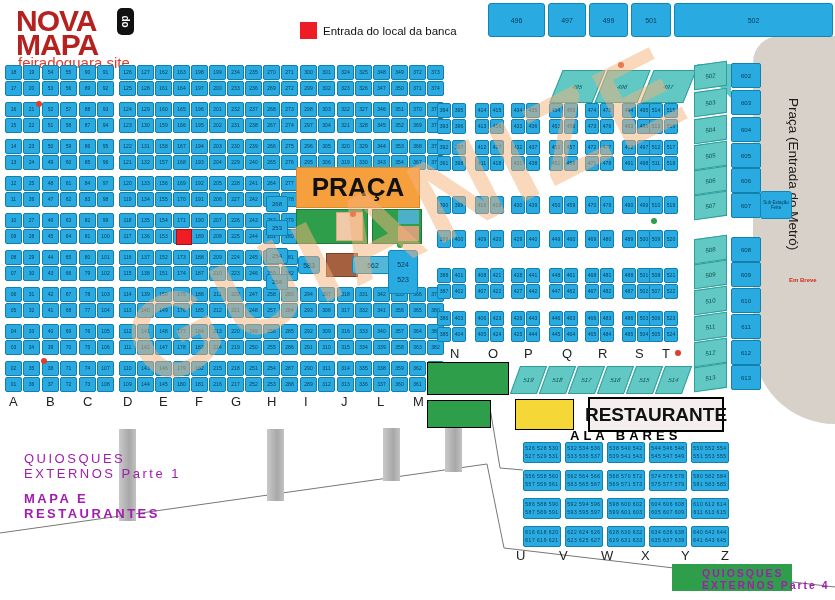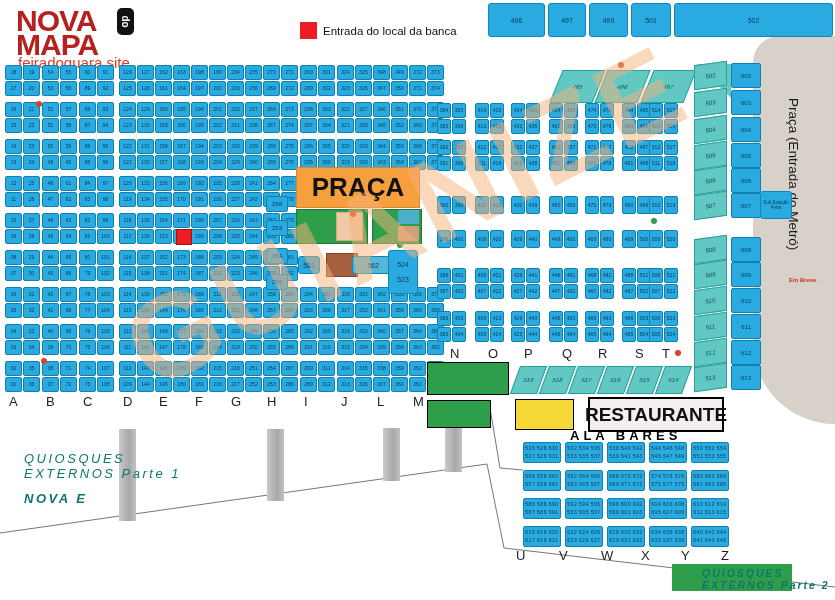--- a/index.html
+++ b/index.html
@@ -18,21 +18,21 @@
   .alacell{position:absolute;background:#29abe2;border:1px solid #1180ad;border-radius:2px;
         color:#083a54;font-size:5px;line-height:1.5;text-align:center;box-sizing:border-box;
         display:flex;flex-direction:column;justify-content:center;letter-spacing:.5px;}
   .rowletter{position:absolute;color:#222;font-size:13px;font-weight:500;z-index:5;}
   .dot{position:absolute;width:6px;height:6px;border-radius:50%;z-index:8;}
   .pillar{position:absolute;width:17px;background:linear-gradient(90deg,#c9c9c9,#a8a8a8 60%,#c2c2c2);z-index:3;}
   #watermark{position:absolute;left:6px;top:148px;width:800px;text-align:center;
         transform:rotate(-27deg);font-size:118px;font-weight:bold;letter-spacing:6px;
         color:#f6b27c;opacity:.5;z-index:40;pointer-events:none;white-space:nowrap;}
   #title{position:absolute;left:252px;top:46px;font-size:12.5px;font-weight:bold;color:#000;z-index:70;}
-  .redtext{position:absolute;color:#0f766e;font-size:13px;letter-spacing:2.5px;z-index:45;font-style:italic;}
+  .redtext{position:absolute;color:#a21caf;font-size:13px;letter-spacing:2.5px;z-index:45;}
   .redtext.bold{font-weight:bold;}
 </style>
 </head>
 <body>
 
 <div id="stage">
 
   <div class="abs" style="left:753px;top:36px;width:82px;height:388px;background:#d8d1c9;
               border-radius:45px 0 0 140px;"></div>
   <div class="abs" style="left:786px;top:98px;height:280px;writing-mode:vertical-rl;font-size:13.5px;color:#1a1a1a;">Praça (Entrada do Metró)</div>
@@ -759,25 +759,26 @@
   <div class="pillar" style="left:383px;top:428px;height:53px;"></div>
   <div class="pillar" style="left:445px;top:428px;height:44px;"></div>
 
   <svg class="abs" style="left:0;top:0;z-index:2;pointer-events:none;" width="835" height="600">
     <polyline points="0,533 487,464 504,548 835,587" fill="none" stroke="#777" stroke-width="1"></polyline>
     <polyline points="489,402 500,468 523,470" fill="none" stroke="#777" stroke-width="1"></polyline>
   </svg>
 
   <div class="redtext" style="left:24px;top:451px;">QUIOSQUES</div>
   <div class="redtext" style="left:24px;top:466px;">EXTERNOS Parte 1</div>
-  <div class="redtext bold" style="left:24px;top:491px;">NOVA E</div>
+  <div class="redtext bold" style="left:24px;top:491px;">MAPA E</div>
+  <div class="redtext bold" style="left:24px;top:506px;">RESTAURANTES</div>
 
   <div class="abs" style="left:672px;top:564px;width:120px;height:27px;background:#2f9e4b;z-index:4;"></div>
   <div class="redtext bold" style="left:702px;top:567px;font-size:10.5px;letter-spacing:2px;z-index:5;">QUIOSQUES</div>
-  <div class="redtext bold" style="left:702px;top:579px;font-size:10.5px;letter-spacing:2px;z-index:5;">EXTERNOS Parte 2</div>
+  <div class="redtext bold" style="left:702px;top:579px;font-size:10.5px;letter-spacing:2px;z-index:5;">EXTERNOS Parte 4</div>
 
   <div class="bigcell" style="left:760px;top:191px;width:32px;height:28px;font-size:4.5px;text-align:center;line-height:1.2;z-index:6;">
     <span>Sub Estação Feira</span>
   </div>
 
   <div class="dot" style="left:36px;top:101px;background:#e23d2a;"></div>
   <div class="dot" style="left:41px;top:358px;background:#e23d2a;"></div>
   <div class="dot" style="left:618px;top:62px;background:#e23d2a;"></div>
   <div class="dot" style="left:675px;top:350px;background:#e23d2a;"></div>
   <div class="dot" style="left:350px;top:211px;background:#e23d2a;"></div>

